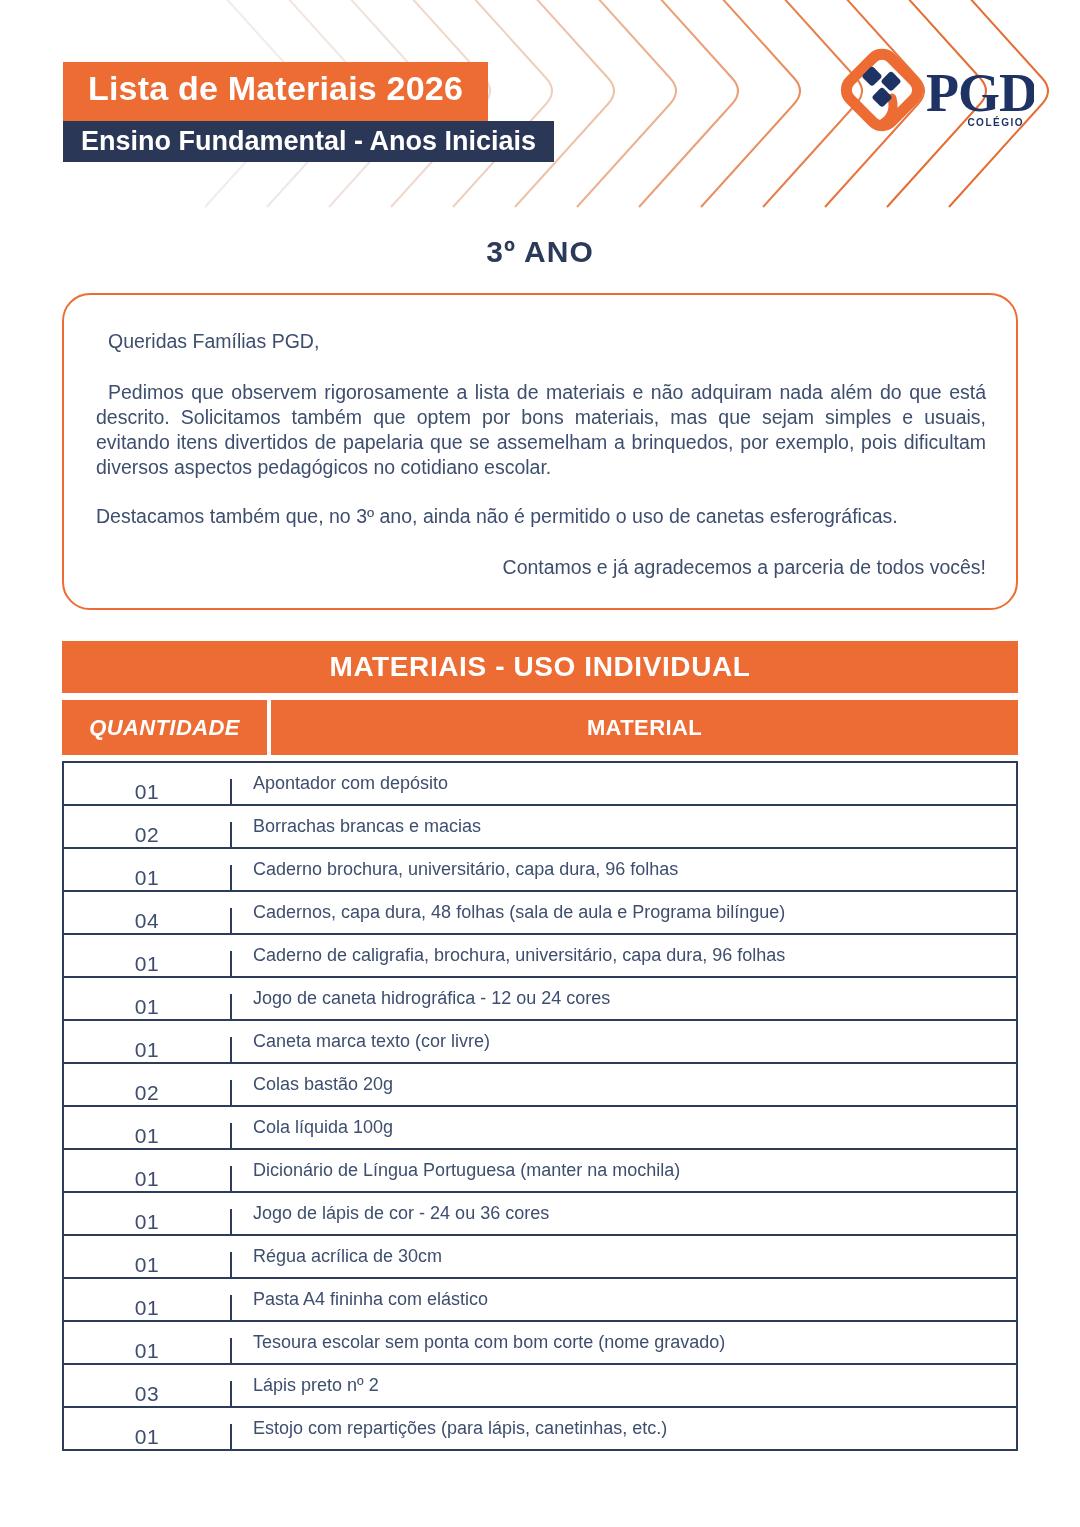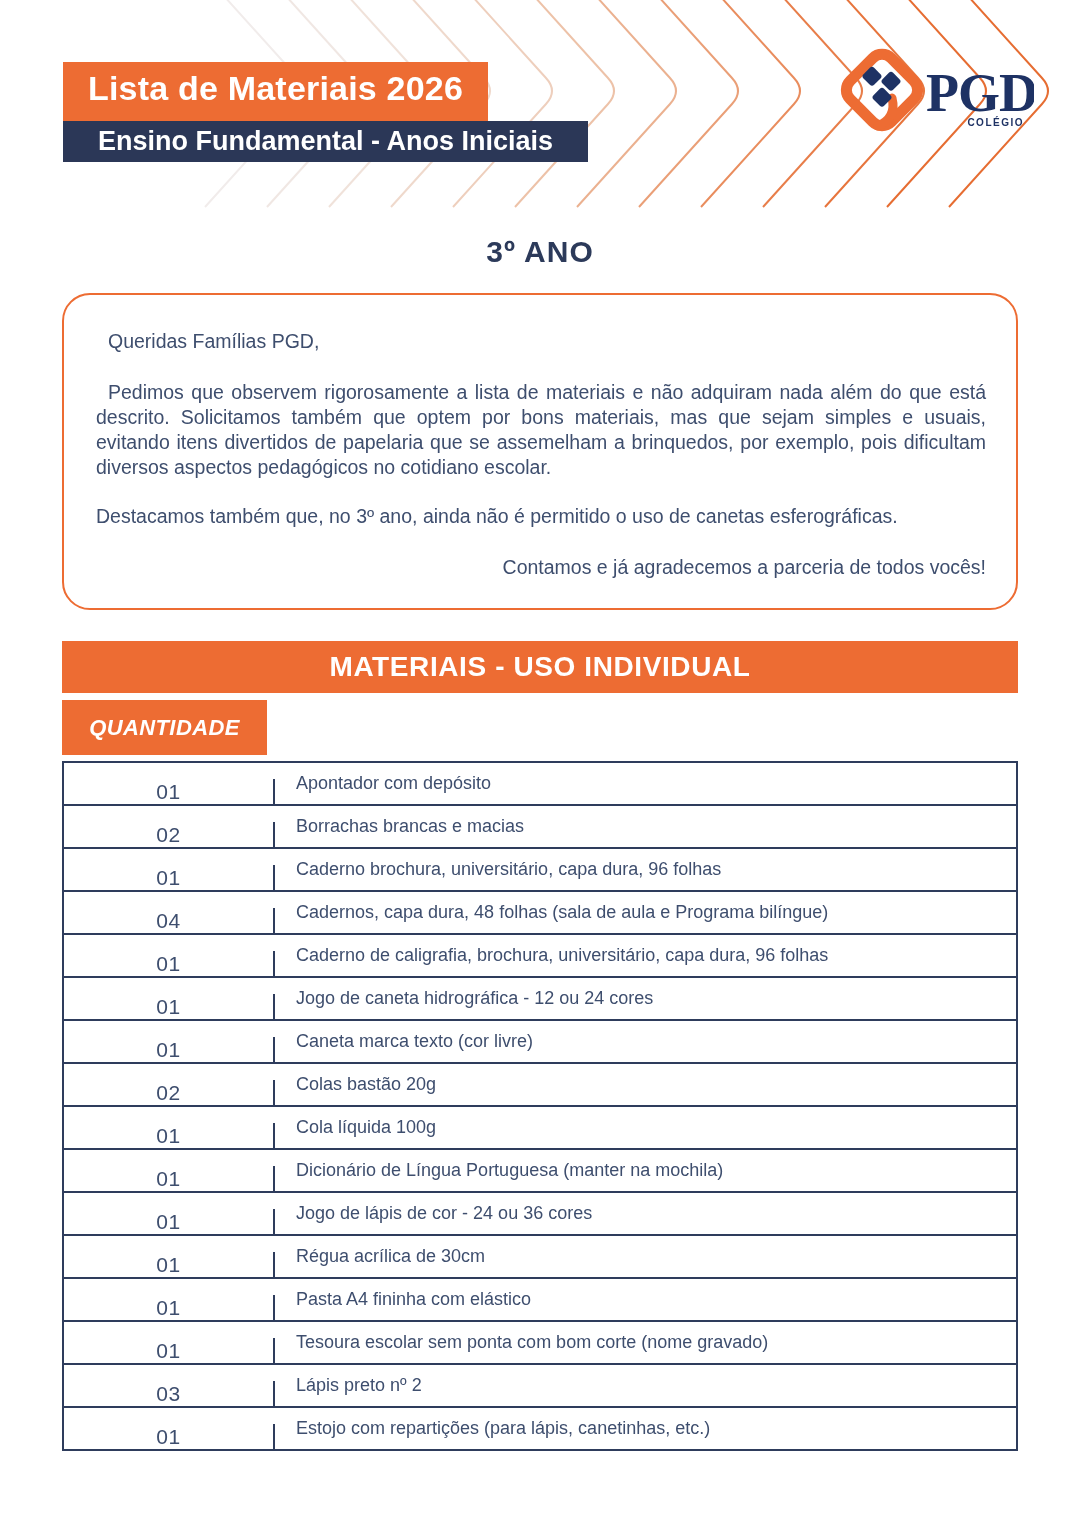--- a/index.html
+++ b/index.html
@@ -18,21 +18,21 @@
     position:absolute;left:63px;top:62px;
     background:#ED6C33;color:#ffffff;
     font-size:34px;font-weight:bold;
     line-height:53px;height:71px;padding:0 25px;
     letter-spacing:0.2px;
   }
   .banner-sub{
     position:absolute;left:63px;top:121px;
     background:#2B3757;color:#ffffff;
     font-size:27px;font-weight:bold;
-    line-height:41px;height:41px;padding:0 35px;
+    line-height:41px;height:41px;padding:0 18px;
   }
   .logo{position:absolute;top:38px;right:46px;}
   
   .grade{
     margin:30px 0 0;text-align:center;
     color:#2C3A5A;font-size:30px;font-weight:bold;letter-spacing:1px;
   }
   
   .letter{
     margin:24px 62px 0;
@@ -62,21 +62,21 @@
     font-size:22px;font-weight:bold;letter-spacing:0.4px;
   }
   .tbl-colhead .col.qty{width:205px;flex:none;font-style:italic;}
   .tbl-colhead .col.mat{flex:1;}
   .rows .row{
     display:flex;height:45px;box-sizing:border-box;
     border:2px solid #2E3C5C;background:#ffffff;
   }
   .rows .row + .row{margin-top:-2px;}
   .row .cell-qty{
-    width:211px;flex:none;box-sizing:border-box;
+    width:168px;flex:none;box-sizing:border-box;
     border-right:2px solid #2E3C5C;
     display:flex;align-items:center;justify-content:center;
     color:#3E4E6E;font-size:21px;letter-spacing:0.5px;margin-top:16px;
   }
   .row .cell-mat{
     flex:1;display:flex;align-items:center;
     padding-left:21px;color:#3E4E6E;font-size:18px;
   }
 </style>
 </head>
@@ -135,20 +135,21 @@
     <p class="body indent">Pedimos que observem rigorosamente a lista de materiais e não adquiram nada além do que está descrito. Solicitamos também que optem por bons materiais, mas que sejam simples e usuais, evitando itens divertidos de papelaria que se assemelham a brinquedos, por exemplo, pois dificultam diversos aspectos pedagógicos no cotidiano escolar.</p>
     <p class="note">Destacamos também que, no 3º ano, ainda não é permitido o uso de canetas esferográficas.</p>
     <p class="closing">Contamos e já agradecemos a parceria de todos vocês!</p>
   </div>
 
   <div class="table-wrap">
     <div class="tbl-title">MATERIAIS - USO INDIVIDUAL</div>
 
     <div class="tbl-colhead">
       <div class="col qty">QUANTIDADE</div>
+      <div class="col mat">MATERIAL</div>
     </div>
 
     <div class="rows">
   <div class="row">
     <div class="cell-qty">01</div>
     <div class="cell-mat">Apontador com depósito</div>
   </div>
 
   <div class="row">
     <div class="cell-qty">02</div>

